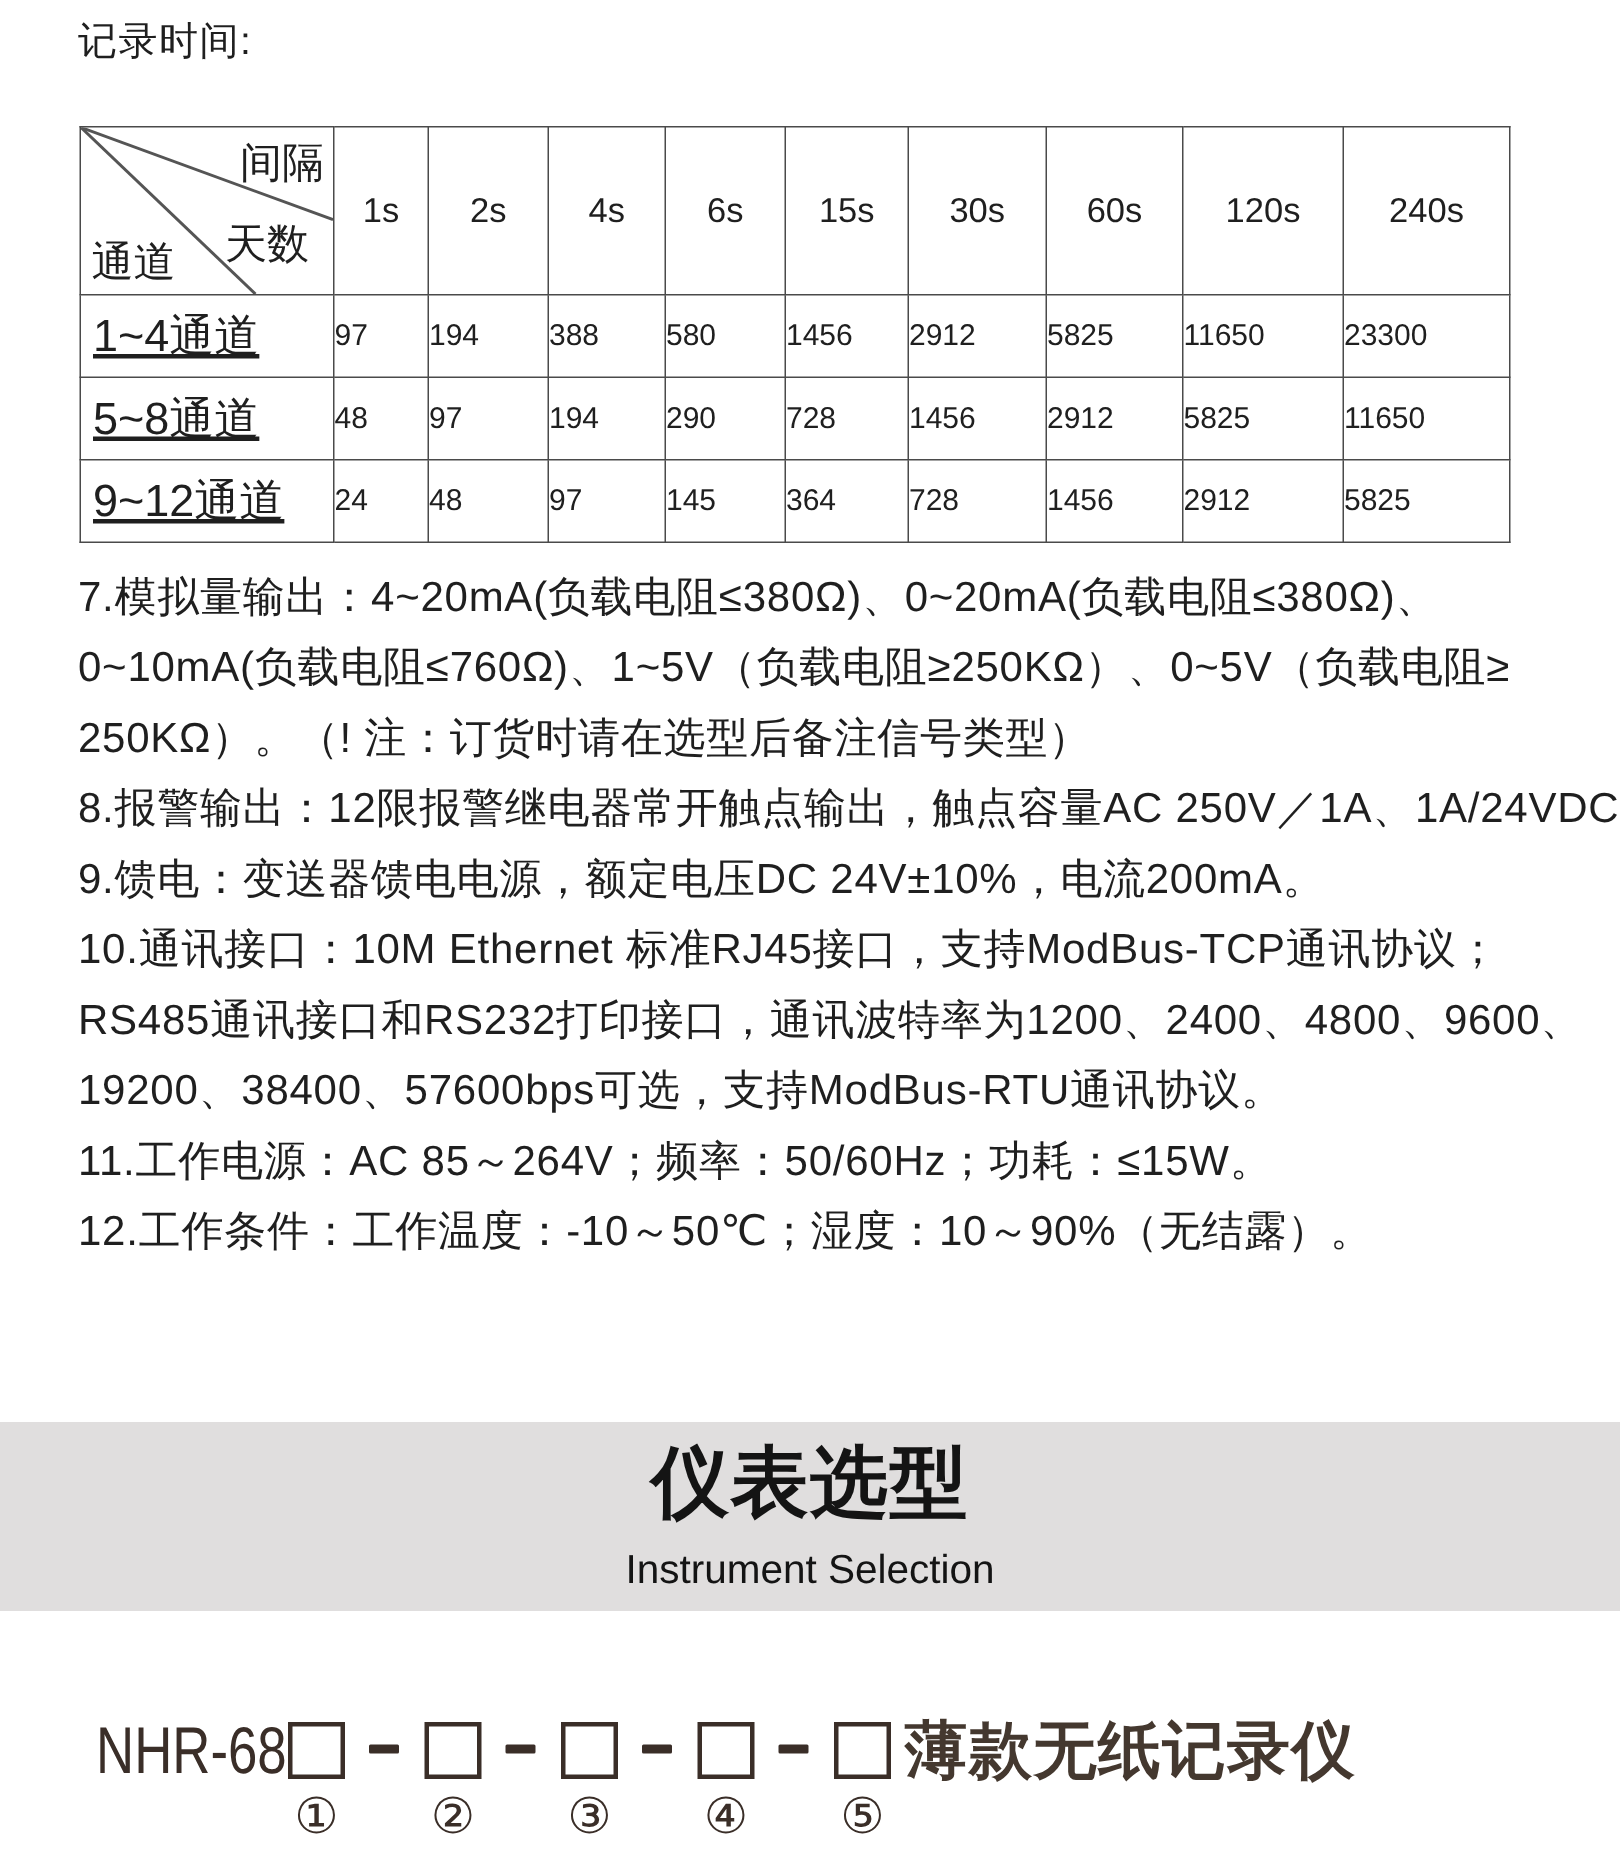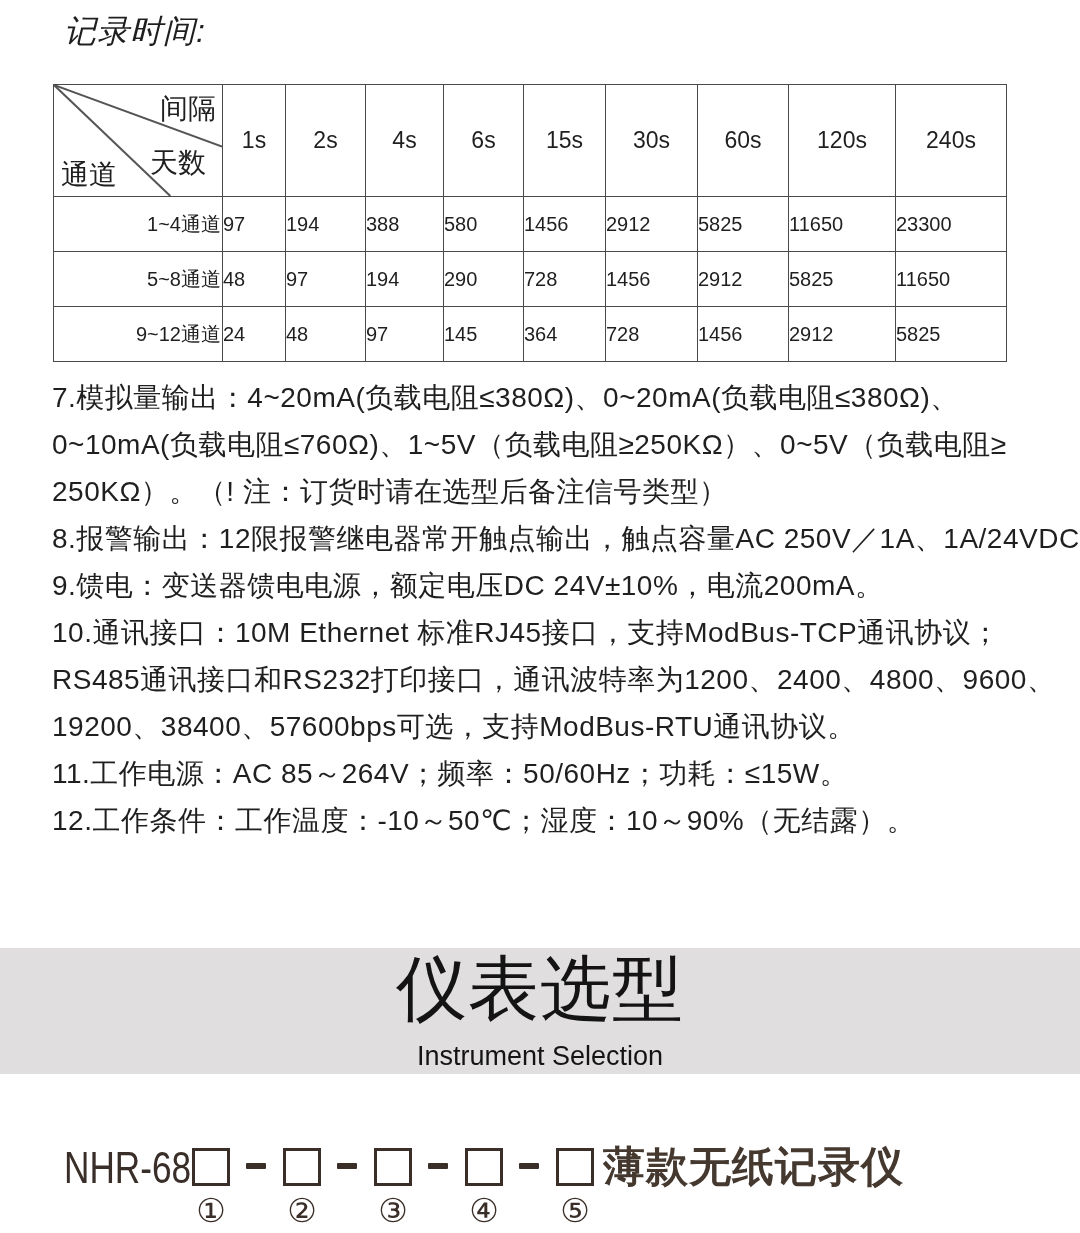--- a/index.html
+++ b/index.html
@@ -4,57 +4,57 @@
 <style>
   html,body{margin:0;padding:0;}
   body{
     width:1080px;height:1233px;position:relative;background:#ffffff;
     font-family:"Liberation Sans","DejaVu Sans",sans-serif;
     color:#1f1f1f;overflow:hidden;
   }
   .abs{position:absolute;}
 
   
-  .top-label{left:64px;top:10px;font-size:32px;letter-spacing:1px;font-style:italic;}
+  .top-label{left:52px;top:10px;font-size:26px;letter-spacing:1px;}
 
   
   .rec-table{
     position:absolute;left:53px;top:84px;
     border-collapse:collapse;table-layout:fixed;
     width:953px;
   }
   .rec-table td,.rec-table th{
     border:1.6px solid #4a4a4a;
     font-weight:normal;
     box-sizing:border-box;
     background:#fff;
   }
   .rec-table .int-head{font-size:23px;text-align:center;height:112px;}
-  .rec-table .row-head{font-size:20px;text-align:right;padding-left:8px;height:55px;}
+  .rec-table .row-head{font-size:30px;text-align:left;padding-left:8px;height:55px;text-decoration:underline;}
   .rec-table .val{font-size:20px;text-align:left;padding-left:0;height:55px;}
   .corner{position:relative;padding:0;}
   .corner svg{position:absolute;left:0;top:0;width:100%;height:100%;}
   .corner .lbl{position:absolute;font-size:28px;line-height:1;}
   .lbl-interval{top:10px;right:6px;margin-left:20px;}
   .lbl-days{top:64px;right:16px;}
   .lbl-channel{left:7px;bottom:7px;}
 
   
   .specs{left:52px;top:374px;width:1010px;}
   .specs .line{
     font-size:28px;line-height:47px;white-space:nowrap;letter-spacing:0.5px;
   }
 
   
   .banner{
     left:0;top:948px;width:1080px;height:126px;background:#e0dede;
     display:flex;flex-direction:column;align-items:center;justify-content:center;
     color:#141414;
   }
-  .banner-title{font-size:71px;font-weight:400;line-height:1.05;letter-spacing:1px;}
+  .banner-title{font-size:52px;font-weight:700;line-height:1.05;letter-spacing:1px;}
   .banner-sub{font-size:27px;line-height:1.05;margin-top:16px;}
 
   
   .model-color{color:#3a2e28;}
   .model-prefix{
     left:64px;top:1146px;font-size:44px;line-height:1;font-weight:500;
     transform:scaleX(0.80);transform-origin:left center;letter-spacing:0px;
   }
   .code-box{
     width:38px;height:38px;border:3px solid #3a2e28;box-sizing:border-box;

